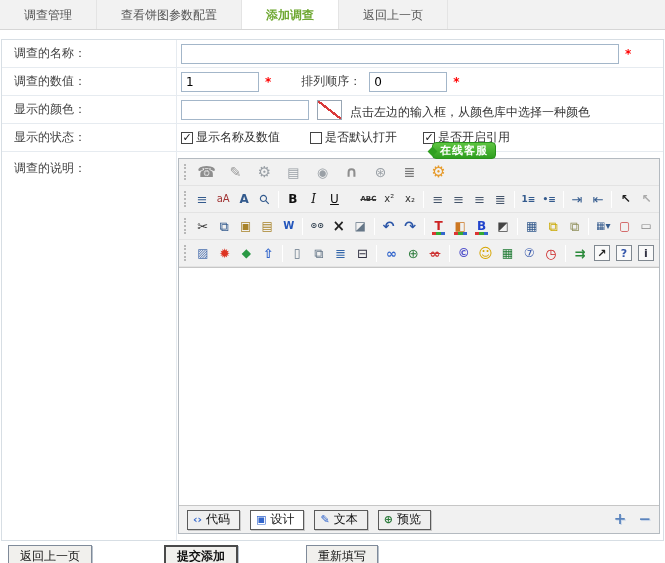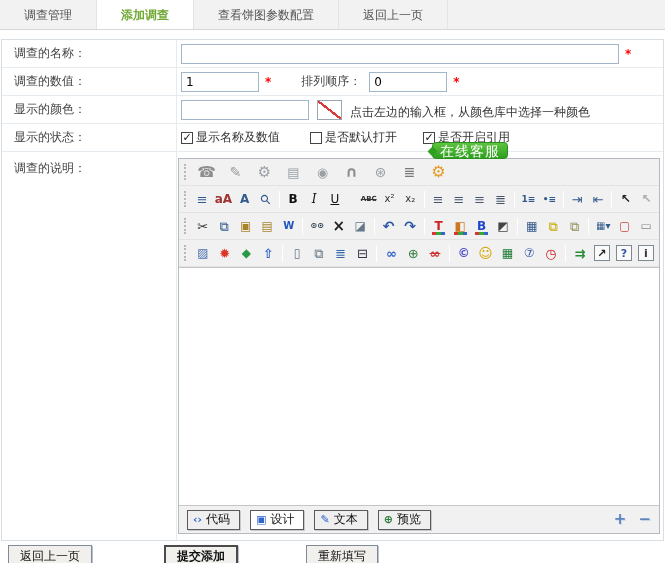--- a/index.html
+++ b/index.html
@@ -61,33 +61,33 @@
   .footer { height:30px; display:flex; align-items:center; padding-left:8px; background:#fff; }
   .btn { height:23px; padding:0 11px; background:#f1f0ed; border:1px solid #7f8a99; box-shadow:1px 1px 0 #b9c2cc;
          font-family:inherit; font-size:12px; color:#111; cursor:pointer; }
   .btn.primary { font-weight:bold; border:2px solid #4a4a4a; }
   .btn.b2 { margin-left:72px; }
   .btn.b3 { margin-left:68px; }
 
   
   .badge { position:absolute; left:432px; top:142px; height:17px; line-height:16px; padding:0 7px; z-index:6;
            background:linear-gradient(#5ec441,#2e9f1f); border:1px solid #27901a; border-radius:4px;
-           color:#fff; font-size:14px; font-weight:normal; letter-spacing:1px; cursor:pointer; }
+           color:#fff; font-size:11px; font-weight:bold; letter-spacing:1px; cursor:pointer; }
   .badge:after { content:""; position:absolute; left:-4px; bottom:3px; width:7px; height:7px;
                  background:#2e9f1f; transform:rotate(45deg); z-index:-1; }
 </style>
 </head>
 <body>
 
 <div class="page">
 
   <div class="tabbar" id="tabbar">
       <div class="tab">调查管理</div>
+      <div class="tab">查看饼图参数配置</div>
       <div class="tab active">添加调查</div>
-      <div class="tab">查看饼图参数配置</div>
       <div class="tab">返回上一页</div>
     </div>
   <div class="topgap"></div>
 
   <div class="formtable">
 
     <div class="frow">
       <div class="flabel">调查的名称：</div>
       <div class="ffield">
         <input class="txt txt-name" type="text" value="" style="">
@@ -146,21 +146,21 @@
                 <span class="tb-btn" style="color: rgb(154, 160, 166); font-size: 13px;">▤</span>
                 <span class="tb-btn" style="color: rgb(154, 160, 166); font-size: 13px;">◉</span>
                 <span class="tb-btn" style="color: rgb(142, 142, 142); font-size: 15px; font-weight: bold;">∩</span>
                 <span class="tb-btn" style="color: rgb(154, 160, 166); font-size: 14px;">⊛</span>
                 <span class="tb-btn" style="color: rgb(120, 120, 120); font-size: 14px;">≣</span>
                 <span class="tb-btn" style="color: rgb(230, 155, 44); font-size: 16px;">⚙</span>
               </div>
               <div class="tb-row row1">
                 <span class="grip"></span>
                 <span class="tb-btn" style="color: rgb(51, 90, 141); font-size: 13px;">≡</span>
-                <span class="tb-btn" style="color: rgb(160, 51, 51); font-size: 12px; font-weight: bold;">aA</span>
+                <span class="tb-btn" style="color: rgb(160, 51, 51); font-size: 10px; font-weight: normal;">aA</span>
                 <span class="tb-btn" style="color: rgb(51, 90, 141); font-size: 12px; font-weight: bold;">A</span>
                 <span class="tb-btn rot" style="color: rgb(51, 90, 141); font-size: 13px;">⚲</span>
                 <span class="tb-sep"></span>
                 <span class="tb-btn" style="color: rgb(17, 17, 17); font-size: 12px; font-weight: bold;">B</span>
                 <span class="tb-btn" style="color: rgb(17, 17, 17); font-size: 12px; font-style: italic; font-family: &quot;DejaVu Serif&quot;, &quot;Liberation Serif&quot;, serif;">I</span>
                 <span class="tb-btn" style="color: rgb(17, 17, 17); font-size: 12px; text-decoration: underline;">U</span>
                 <span class="tb-btn strike" style="color: rgb(51, 51, 51); font-size: 7px; font-weight: bold; margin-left: 14px;">ABC</span>
                 <span class="tb-btn" style="color: rgb(51, 51, 51); font-size: 10px;">x²</span>
                 <span class="tb-btn" style="color: rgb(51, 51, 51); font-size: 10px;">x₂</span>
                 <span class="tb-sep"></span>

